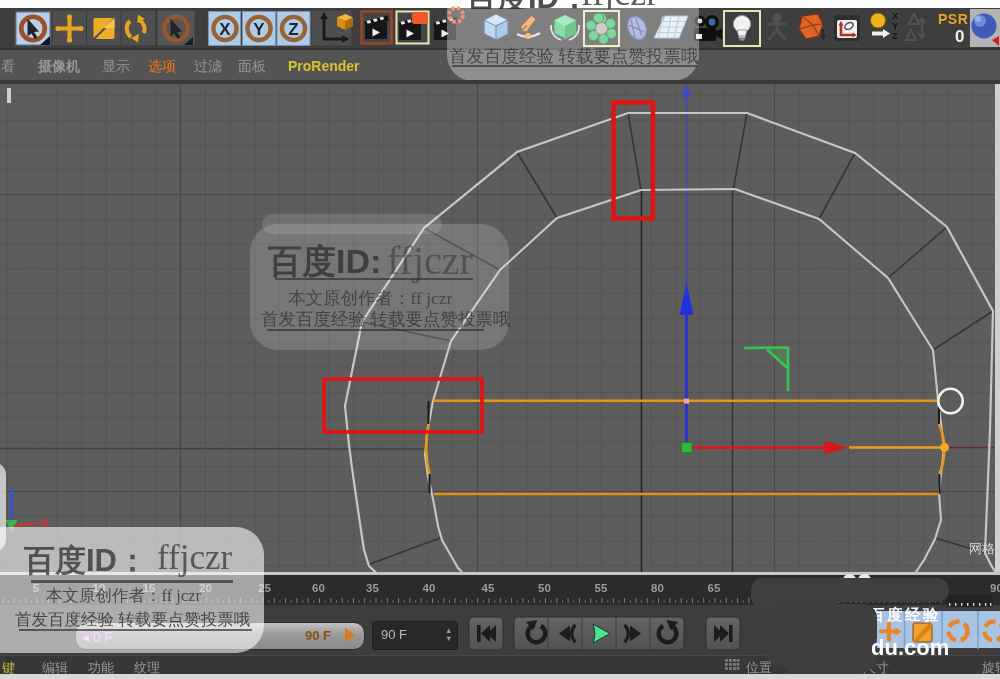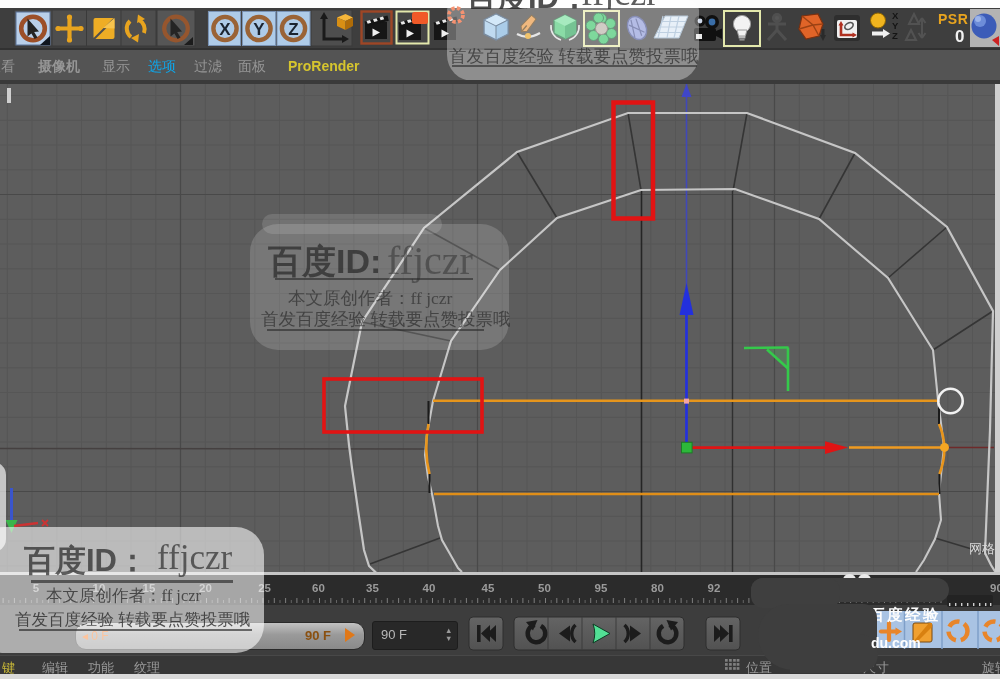--- a/index.html
+++ b/index.html
@@ -219,21 +219,21 @@
   <circle cx="984" cy="26" r="12.5" fill="#3c5cb8"></circle>
   <circle cx="980" cy="21" r="6" fill="#7292dd" opacity="0.9"></circle>
   <circle cx="978" cy="19" r="3" fill="#9cb4ea"></circle>
   <polygon points="992,40 999,36 999,46" fill="#cc2222"></polygon>
 </svg>
 
 <div id="menutexts" style="position:absolute;top:58px;left:0;width:1000px;height:20px;font-size:14px;color:#969696;">
   <span class="txt" style="left:-13px;">查看</span>
   <span class="txt" style="left:38px;font-weight:bold;">摄像机</span>
   <span class="txt" style="left:102px;">显示</span>
-  <span class="txt" style="left:148px;color:#0ea5e9;">选项</span>
+  <span class="txt" style="left:148px;color:#f97316;">选项</span>
   <span class="txt" style="left:194px;">过滤</span>
   <span class="txt" style="left:238px;">面板</span>
   <span class="txt" style="left:288px;color:#d6c52e;font-weight:bold;">ProRender</span>
 </div>
 
 <svg class="abs" style="left:0;top:82px;" width="1000" height="493" id="vp">
 
   <g stroke="#565656" stroke-width="1" id="gridminor">
       <line x1="7.3" y1="0" x2="7.3" y2="493"></line>
       <line x1="32.0" y1="0" x2="32.0" y2="493"></line>
@@ -386,23 +386,23 @@
       <span class="txt" style="left:27px;width:18px;text-align:center;">5</span>
       <span class="txt" style="left:90px;width:18px;text-align:center;">10</span>
       <span class="txt" style="left:140px;width:18px;text-align:center;">15</span>
       <span class="txt" style="left:196.5px;width:18px;text-align:center;">20</span>
       <span class="txt" style="left:253px;width:18px;text-align:right;">25</span>
       <span class="txt" style="left:309.5px;width:18px;text-align:center;">60</span>
       <span class="txt" style="left:366px;width:18px;text-align:left;">35</span>
       <span class="txt" style="left:422.5px;width:18px;text-align:left;">40</span>
       <span class="txt" style="left:479px;width:18px;text-align:center;">45</span>
       <span class="txt" style="left:535.5px;width:18px;text-align:center;">50</span>
-      <span class="txt" style="left:592px;width:18px;text-align:center;">95</span>
+      <span class="txt" style="left:592px;width:18px;text-align:center;">55</span>
       <span class="txt" style="left:648.5px;width:18px;text-align:center;">80</span>
-      <span class="txt" style="left:705px;width:18px;text-align:center;">92</span>
+      <span class="txt" style="left:705px;width:18px;text-align:center;">65</span>
       <span class="txt" style="left:761.5px;width:18px;text-align:center;">70</span>
       <span class="txt" style="left:818px;width:18px;text-align:center;">75</span>
       <span class="txt" style="left:874.5px;width:18px;text-align:center;">80</span>
       <span class="txt" style="left:931px;width:18px;text-align:center;">85</span>
       <span class="txt" style="left:987.5000000000001px;width:18px;text-align:center;">90</span>
     </div>
   <svg class="abs" style="left:0;top:575px;" width="1000" height="30" id="rulerticks">
       <rect x="2.6" y="23" width="1" height="5" fill="#7e7e7e"></rect>
       <rect x="8.3" y="25" width="1" height="3" fill="#646464"></rect>
       <rect x="13.9" y="23" width="1" height="5" fill="#7e7e7e"></rect>
@@ -584,21 +584,21 @@
         <rect x="43" y="0" width="1.4" height="3"></rect>
       </g>
   </svg>
   <div class="abs" style="left:843px;top:573.5px;width:13px;height:6.5px;background:#e9e9e9;border-radius:7px 7px 0 0;"></div>
   <div class="abs" style="left:858px;top:573.5px;width:13px;height:6.5px;background:#e9e9e9;border-radius:7px 7px 0 0;"></div>
 </div>
 
 <div id="playc">
   <div class="abs" style="left:75px;top:622px;width:288px;height:26px;border-radius:11px;
        background:linear-gradient(#c2c2c2,#9a9a9a 45%,#8a8a8a);border:1px solid #2a2a2a;"></div>
-  <div class="txt" style="left:82px;top:629px;font-size:12px;color:#f97316;">◂ 0 F</div>
+  <div class="txt" style="left:82px;top:629px;font-size:14px;color:#f0abfc;">◂ 0 F</div>
   <div class="txt" style="left:305px;top:627.5px;font-size:13px;font-weight:bold;color:#8a5010;">90 F</div>
   <div class="abs" style="left:345px;top:628px;width:0;height:0;border-left:10px solid #e07818;border-top:7px solid transparent;border-bottom:7px solid transparent;"></div>
   <div class="abs" style="left:372px;top:621px;width:84px;height:27px;background:#282828;border-radius:3px;border:1px solid #1d1d1d;"></div>
   <div class="txt" style="left:381px;top:627px;font-size:13px;color:#b8b8b8;">90 F</div>
   <div class="txt" style="left:445px;top:627px;font-size:7.5px;color:#9a9a9a;line-height:8px;">▲<br>▼</div>
   <svg class="abs" style="left:460px;top:608px;" width="300" height="47" id="pbtn">
     <defs>
       <linearGradient id="btng" x1="0" y1="0" x2="0" y2="1">
         <stop offset="0" stop-color="#646464"></stop>
           <stop offset="1" stop-color="#525252"></stop>
@@ -691,21 +691,21 @@
     <circle cx="90" cy="20" r="9.5" fill="none" stroke="#e8852a" stroke-width="4.5" stroke-dasharray="12 5"></circle>
     <circle cx="126" cy="20" r="9.5" fill="none" stroke="#e8852a" stroke-width="4.5" stroke-dasharray="12 5"></circle>
   </svg>
 
   <span class="txt" style="left:869px;top:605px;color:#fdfdfd;font-weight:bold;font-size:15.5px;letter-spacing:2.5px;">百度经验</span>
   <div class="abs" style="left:751px;top:578px;width:198px;height:24px;background:#3f3f3f;border-radius:12px;"></div>
   <div class="abs" style="left:751px;top:578px;width:89px;height:30px;background:#3f3f3f;border-radius:12px;"></div>
   <div class="abs" style="left:758px;top:604px;width:119px;height:66px;background:#3e3e3e;border-radius:40px 18px 42px 45px;"></div>
   <div class="abs" style="left:790px;top:634px;width:88px;height:39px;background:#3e3e3e;border-radius:0 19px 19px 0;"></div>
 
-  <span class="txt" style="left:871px;top:635px;color:#fdfdfd;font-weight:bold;font-size:14px;font-family:'Liberation Sans',sans-serif;">du.com</span>
+  <span class="txt" style="left:871px;top:635px;color:#fdfdfd;font-weight:bold;font-size:22px;font-family:'Liberation Sans',sans-serif;">du.com</span>
 </div>
 
 <div id="wm">
 
   <div class="abs" style="left:250px;top:224px;width:259px;height:126px;background:rgba(255,255,255,0.16);border-radius:28px;"></div>
   <div class="abs" style="left:262px;top:214px;width:180px;height:20px;background:rgba(255,255,255,0.13);border-radius:12px;"></div>
   <div class="txt" style="left:268px;top:239px;font-size:34px;font-weight:bold;color:rgba(30,30,30,0.63);">百度ID:</div>
   <div class="txt" style="left:387px;top:237px;font-size:40px;font-family:'Liberation Serif',serif;color:rgba(45,45,45,0.5);">ffjczr</div>
   <div class="abs" style="left:275px;top:277.5px;width:198px;height:2.2px;background:rgba(35,35,35,0.55);"></div>
   <div class="txt" style="left:288px;top:286px;font-size:17.5px;font-family:'Liberation Serif',serif;color:rgba(35,35,35,0.6);">本文原创作者：ff jczr</div>

